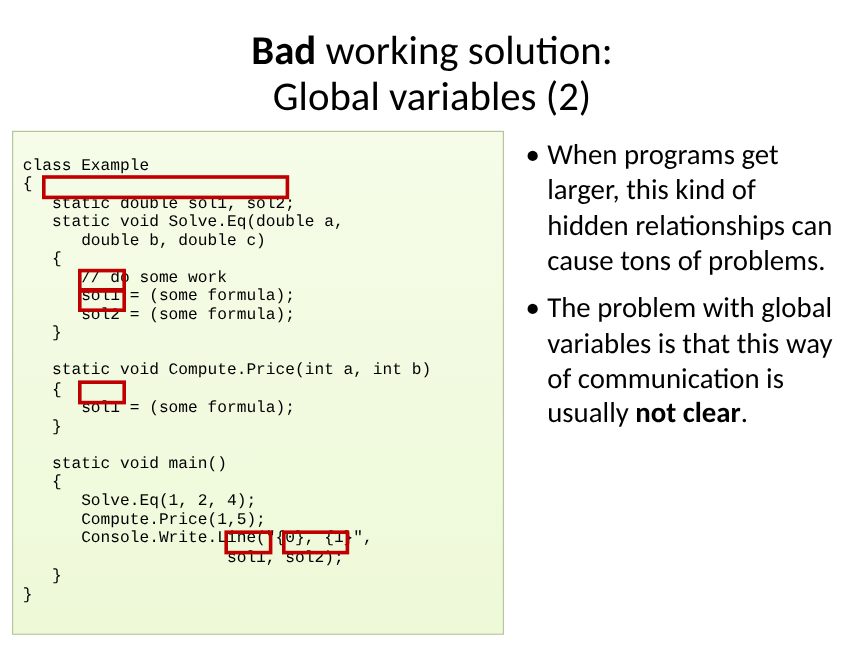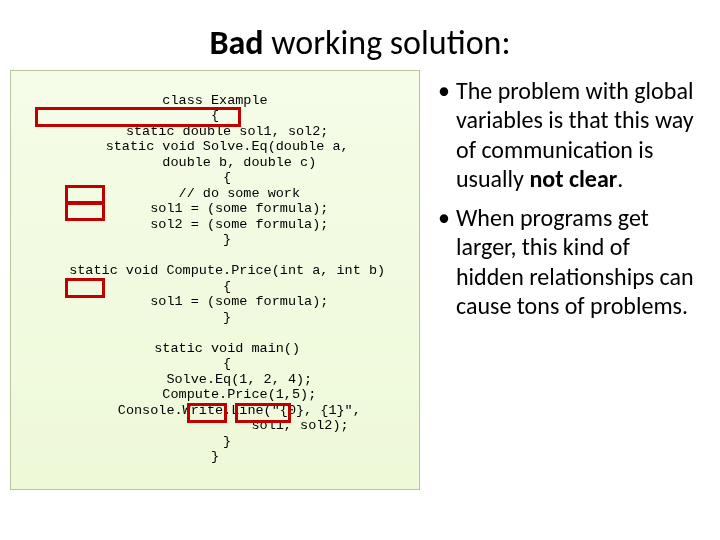--- a/index.html
+++ b/index.html
@@ -39,21 +39,20 @@
     background: linear-gradient(to bottom, #f5fce8, #eef9d8);
     border: 1px solid #b8c49c;
     box-sizing: border-box;
     padding: 6px 8px 6px 8px;
     position: relative;
     font-family: "Courier New", monospace;
     font-size: 13.5px;
     line-height: 1.15;
     color: #000;
     white-space: pre;
-    text-align: center;
   }
   .codebox .hl {
     position: absolute;
     border: 3px solid #c00000;
     box-sizing: border-box;
   }
   .bullets {
     flex: 1;
     padding: 6px 10px 0 18px;
     font-size: 24px;
@@ -78,20 +77,21 @@
   }
   .bullets .strong { font-weight: 700; }
 </style>
 </head>
 <body>
 
 <div class="slide">
 
   <div class="title">
     <span class="bold">Bad</span><span> working solution:</span><br>
+    <span>Global variables (2)</span>
   </div>
 
   <div class="content">
 
     <div class="codebox">
 <span>class Example</span>
 <span>{</span>
 <span>   static double sol1, sol2;</span>
 <span>   static void Solve.Eq(double a,</span>
 <span>      double b, double c)</span>
@@ -120,23 +120,23 @@
       <div class="hl" style="left:54px; top:114px; width:40px; height:20px;"></div>
       <div class="hl" style="left:54px; top:130px; width:40px; height:20px;"></div>
       <div class="hl" style="left:54px; top:207px; width:40px; height:20px;"></div>
       <div class="hl" style="left:176px; top:332px; width:40px; height:20px;"></div>
       <div class="hl" style="left:224px; top:332px; width:56px; height:20px;"></div>
     </div>
 
     <div class="bullets">
       <ul>
         <li>
-          <span>The problem with global variables is that this way of communication is usually </span><span class="strong">not clear</span><span>.</span>
+          <span>When programs get larger, this kind of hidden relationships can cause tons of problems.</span>
         </li>
         <li>
-          <span>When programs get larger, this kind of hidden relationships can cause tons of problems.</span>
+          <span>The problem with global variables is that this way of communication is usually </span><span class="strong">not clear</span><span>.</span>
         </li>
       </ul>
     </div>
 
   </div>
 
 </div>
 
 </body></html>

